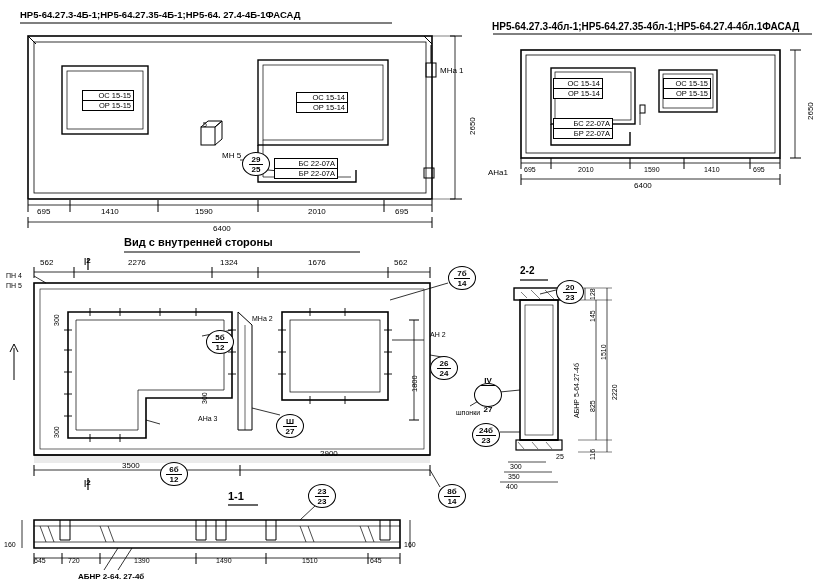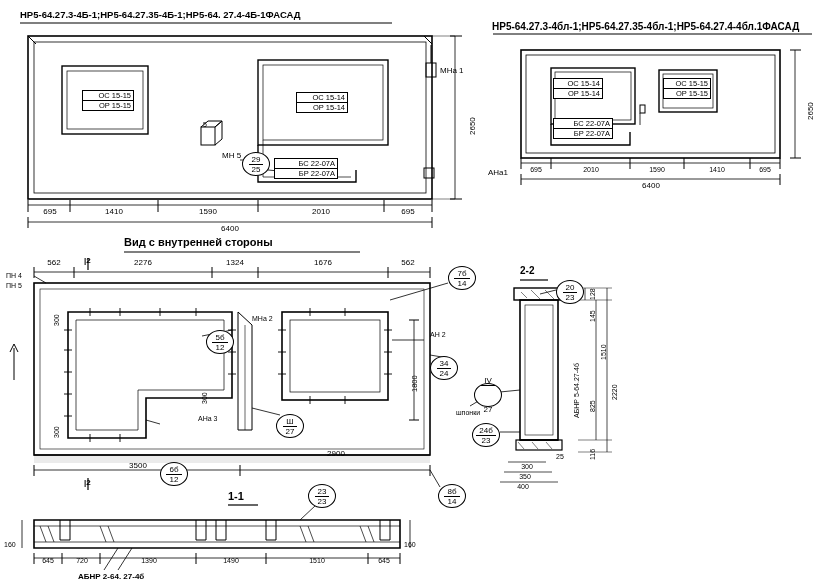--- a/index.html
+++ b/index.html
@@ -1,24 +1,24 @@
 <!DOCTYPE html>
 <html><head>
 <meta charset="utf-8">
 <style>
   html,body{margin:0;padding:0;background:#fff;}
   body{width:823px;height:588px;position:relative;font-family:"Liberation Sans",sans-serif;color:#000;overflow:hidden;}
   .cnv{position:absolute;left:0;top:0;width:823px;height:588px;}
   .lbl{position:absolute;font-size:8px;line-height:9px;white-space:nowrap;}
   .lbl.b{font-weight:bold;}
-  .ctr{text-align:center;}
+  .ctr{}
   .t7{font-size:7px;}
   .vert{transform:rotate(-90deg);transform-origin:left top;}
   .callout{position:absolute;border:1px solid #000;border-radius:50%;width:26px;height:22px;display:flex;flex-direction:column;align-items:center;justify-content:center;background:#fff;font-size:8px;line-height:9px;}
-  .callout span{display:block;}
+  .callout span{display:block;font-weight:bold;}
   .callout .top{border-bottom:1px solid #000;padding:0 3px;}
   .tagbox{position:absolute;border:1px solid #000;background:#fff;font-size:7.5px;line-height:9px;text-align:right;}
   .tagbox .top{border-bottom:1px solid #000;padding:0 2px;}
   .tagbox .bot{padding:0 2px;}
   svg{position:absolute;left:0;top:0;overflow:visible;}
 </style>
 </head>
 <body>
 
 <svg class="cnv" width="823" height="588">
@@ -334,21 +334,21 @@
 </div>
 <div class="callout" style="left:206px;top:330px;">
   <span class="top">5б</span>
   <span>12</span>
 </div>
 <div class="callout" style="left:160px;top:414px;margin-top:48px;">
   <span class="top">6б</span>
   <span>12</span>
 </div>
 <div class="callout" style="left:430px;top:356px;">
-  <span class="top">34</span>
+  <span class="top">26</span>
   <span>24</span>
 </div>
 <div class="callout" style="left:276px;top:414px;">
   <span class="top">Ш</span>
   <span>27</span>
 </div>
 <div class="callout" style="left:438px;top:484px;">
   <span class="top">8б</span>
   <span>14</span>
 </div>

